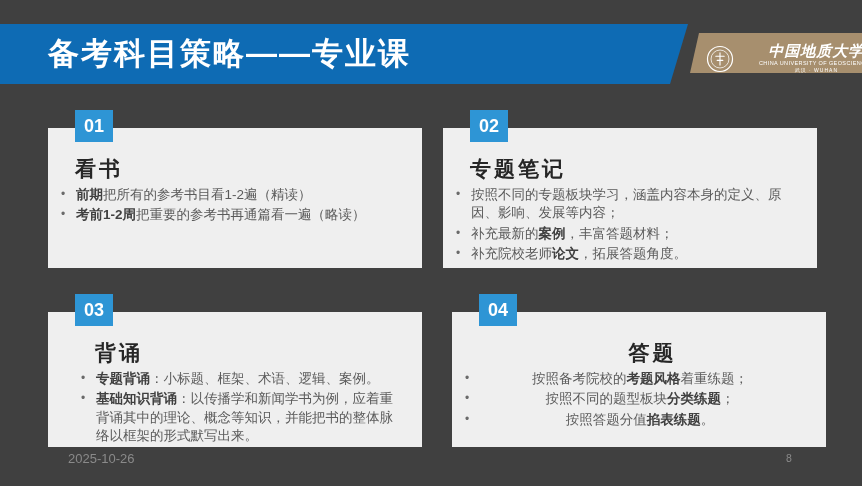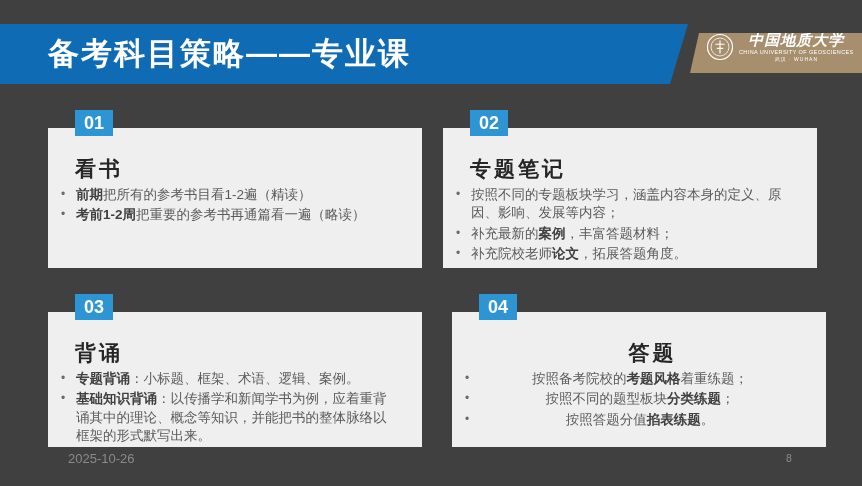--- a/index.html
+++ b/index.html
@@ -15,40 +15,40 @@
     display:flex;align-items:center;
   }
   .header-blue h1{
     margin:0 0 0 48px;color:#ffffff;font-size:31px;font-weight:bold;
     letter-spacing:2px;white-space:nowrap;
   }
   .header-tan{
     position:absolute;left:690px;top:33px;width:172px;height:40px;
     background:var(--tan,#a78f6e);
     clip-path:polygon(9px 0,100% 0,100% 100%,0 100%);
-    display:flex;align-items:flex-start;box-sizing:border-box;padding-left:16px;
+    display:flex;align-items:flex-end;box-sizing:border-box;padding-left:16px;gap:20px;
   }
   .seal{flex:0 0 auto;width:28px;height:28px;margin-right:5px;}
   .logo-text{display:flex;flex-direction:column;align-items:center;line-height:1;}
   .logo-cn{
     color:#fff;font-size:15px;font-weight:bold;font-style:italic;white-space:nowrap;
     font-family:"DejaVu Serif","Liberation Serif",serif;letter-spacing:1px;
   }
   .logo-en{color:#fff;font-size:5.5px;letter-spacing:.4px;margin-top:2px;white-space:nowrap;}
   .logo-campus{color:#fff;font-size:5px;margin-top:1.5px;letter-spacing:1px;}
   
   .card{
     position:absolute;width:374px;background:var(--card-bg,#efefef);box-sizing:border-box;
   }
   .card-1{left:48px;top:128px;height:140px;}
   .card-2{left:443px;top:128px;height:140px;}
-  .card-3{left:48px;top:312px;height:135px;}
+  .card-3{left:48px;top:312px;height:135px;padding-left:20px;}
   .card-4{left:452px;top:312px;height:135px;text-align:center;}
   .badge{
-    position:absolute;left:27px;top:-18px;width:38px;height:26px;
+    position:absolute;left:27px;top:-18px;width:38px;height:32px;
     background:var(--badge-blue,#2e95d5);color:#ffffff;
     font-size:18px;font-weight:bold;display:flex;align-items:center;justify-content:center;
   }
   .card-title{
     margin:27px 0 3px 27px;font-size:21px;font-weight:bold;color:#262626;letter-spacing:3px;
   }
   .bullets{margin:0;padding:0 26px 0 28px;list-style:none;}
   .bullets li{
     position:relative;font-size:13.5px;color:#5a5a5a;line-height:1.37;margin-bottom:2px;
   }

